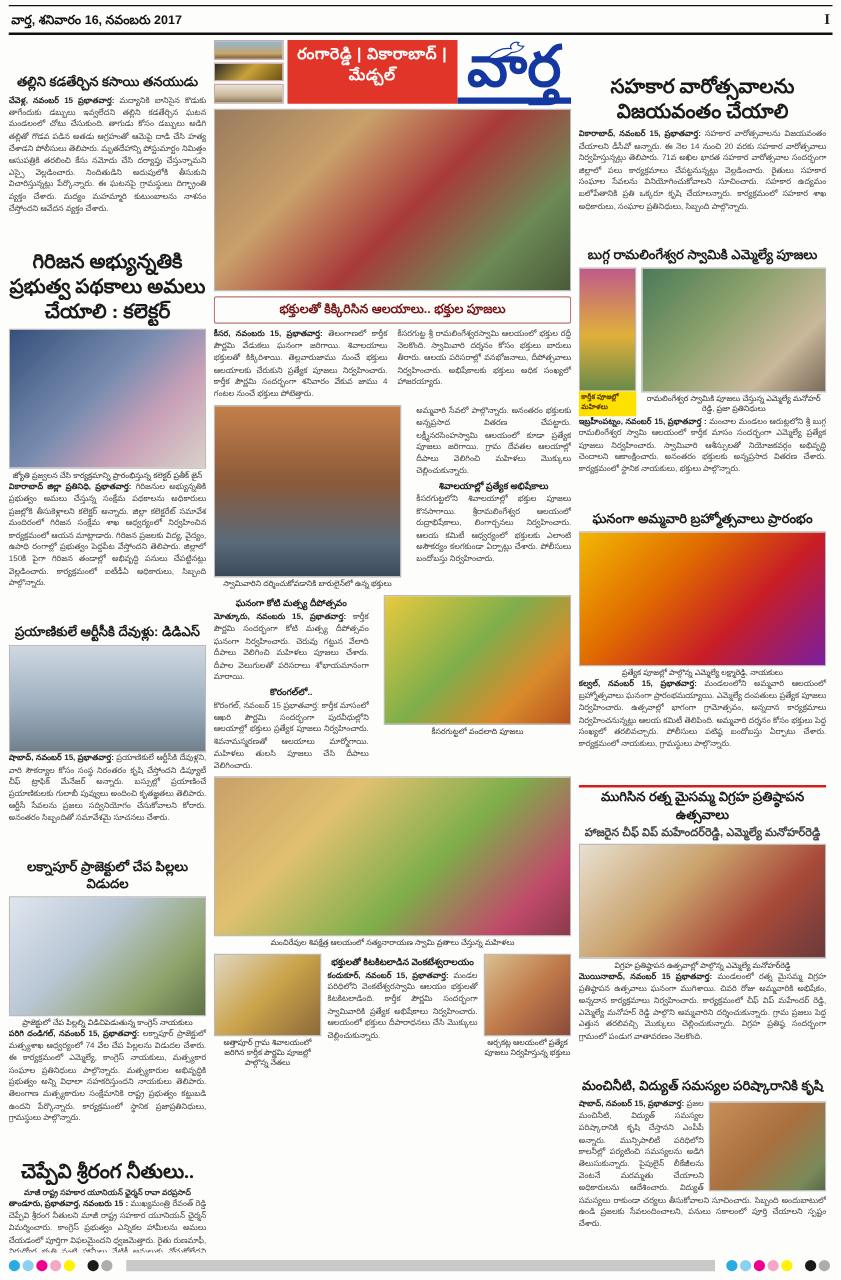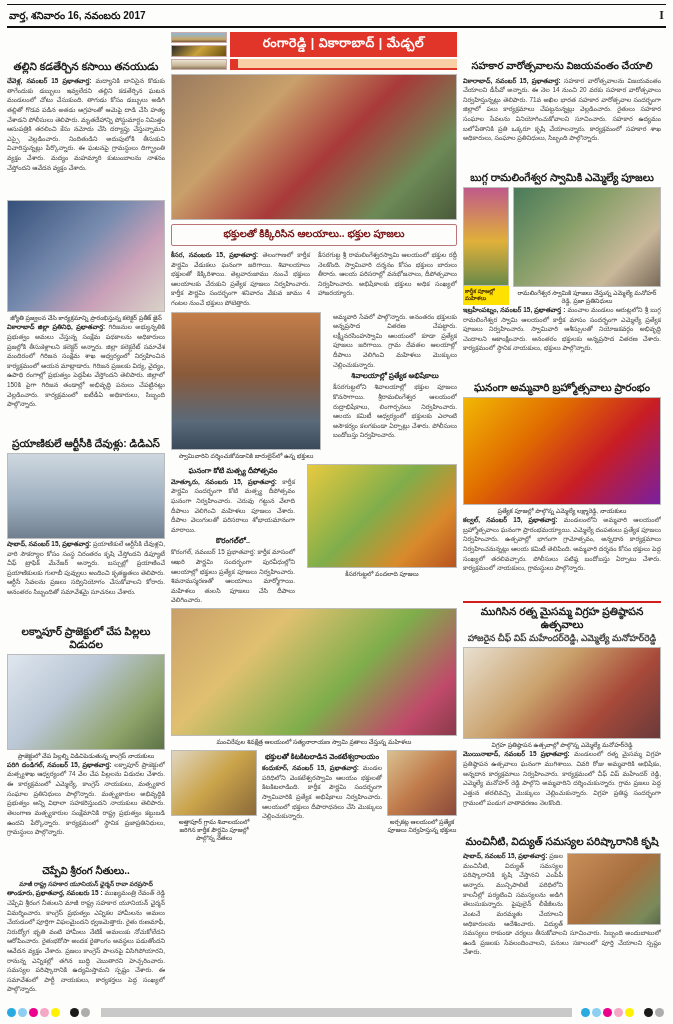--- a/index.html
+++ b/index.html
@@ -12,32 +12,32 @@
   .hdr .dt { font-size:10px; font-weight:bold; color:#111; }
   .hdr .pg { font-size:12px; font-weight:bold; font-family:"Liberation Serif",serif; }
 
   
   .cols { flex:1; display:grid; grid-template-columns:158px 286px 198px; gap:6px; margin-top:4px; overflow:hidden; }
   .col { overflow:hidden; }
 
   .art { margin-bottom:7px;margin-top:28px; }
   .hl { font-weight:bold; text-align:center; color:#1c1c1c; line-height:1.25; margin:2px 0 3px; }
   .hl.s { font-size:10.5px; }
-  .hl.m { font-size:10px; }
+  .hl.m { font-size:16px;font-family:Liberation Serif, serif; }
   .body { font-size:6.4px; line-height:1.5; text-align:justify; color:#3c3c3c; }
   .body b { color:#222; }
   .cap { font-size:6.2px; line-height:1.3; text-align:center; color:#2e2e2e; margin-top:2px; }
   .ph { width:100%; border:1px solid #bbb; }
   .ycap { background:#ffe100; color:#4a2c00; font-size:6.3px; font-weight:bold; padding:3px 4px; line-height:1.35; }
 
   
   .mast { display:grid; grid-template-columns:56px 1fr; gap:3px; margin-bottom:4px; }
   .mthumbs { display:flex; flex-direction:column; gap:2px; }
   .mthumbs .t { flex:1; border:1px solid #caa; }
-  .mright { display:flex; flex-direction:column; }
+  .mright { display:flex; flex-direction:row; }
   .regionbar { background:#e2352a; color:#fff; font-weight:bold; font-size:12.5px; text-align:center; padding:4px 2px; letter-spacing:.5px; }
   .logorow { flex:1; display:flex; align-items:center; justify-content:center; position:relative; }
   .logotext { color:#1537a0; font-size:46px; font-weight:bold; line-height:.95; border-bottom:5px solid #1537a0; padding:0 8px 2px; }
   .dove { position:absolute; top:0; right:34px; }
   .peach { background:#f9cfa6; height:11px; border-bottom:2px solid #e2352a; margin-top:2px; position:relative; }
   .peach:before { content:""; position:absolute; left:0; top:0; width:8px; height:9px; background:#e2352a; }
 
   
   .mainhl-row { display:flex; gap:5px; align-items:flex-start; margin-top:4px; }
   .mainhl { flex:1; color:#2433a6; font-size:24px; font-weight:bold; line-height:1.05; }
@@ -72,20 +72,21 @@
   <div class="cols">
 
     <div class="col">
 
       <div class="art">
         <div class="hl s">తల్లిని కడతేర్చిన కసాయి తనయుడు</div>
         <p class="body"><b>చేవెళ్ల, నవంబర్ 15 ప్రభాతవార్త:</b> <span>మద్యానికి బానిసైన కొడుకు తాగేందుకు డబ్బులు ఇవ్వలేదని తల్లిని కడతేర్చిన ఘటన మండలంలో చోటు చేసుకుంది. తాగుడు కోసం డబ్బులు అడిగి తల్లితో గొడవ పడిన అతడు ఆగ్రహంతో ఆమెపై దాడి చేసి హత్య చేశాడని పోలీసులు తెలిపారు. మృతదేహాన్ని పోస్టుమార్టం నిమిత్తం ఆసుపత్రికి తరలించి కేసు నమోదు చేసి దర్యాప్తు చేస్తున్నామని ఎస్సై వెల్లడించారు. నిందితుడిని అదుపులోకి తీసుకుని విచారిస్తున్నట్లు పేర్కొన్నారు. ఈ ఘటనపై గ్రామస్థులు దిగ్భ్రాంతి వ్యక్తం చేశారు. మద్యం మహమ్మారి కుటుంబాలను నాశనం చేస్తోందని ఆవేదన వ్యక్తం చేశారు.</span></p>
       </div>
 
       <div class="art">
+        <div class="hl m">గిరిజన అభ్యున్నతికి ప్రభుత్వ పథకాలు అమలు చేయాలి : కలెక్టర్</div>
         <div class="ph" style="height:112px;background:linear-gradient(135deg,#35507a,#7a8db0 45%,#c9a0b8 70%,#d9d2c8);"></div>
         <div class="cap">జ్యోతి ప్రజ్వలన చేసి కార్యక్రమాన్ని ప్రారంభిస్తున్న కలెక్టర్ ప్రతీక్ జైన్</div>
         <p class="body"><b>వికారాబాద్ జిల్లా ప్రతినిధి, ప్రభాతవార్త:</b> <span>గిరిజనుల అభ్యున్నతికి ప్రభుత్వం అమలు చేస్తున్న సంక్షేమ పథకాలను అధికారులు ప్రజల్లోకి తీసుకెళ్లాలని కలెక్టర్ అన్నారు. జిల్లా కలెక్టరేట్ సమావేశ మందిరంలో గిరిజన సంక్షేమ శాఖ ఆధ్వర్యంలో నిర్వహించిన కార్యక్రమంలో ఆయన మాట్లాడారు. గిరిజన ప్రజలకు విద్య, వైద్యం, ఉపాధి రంగాల్లో ప్రభుత్వం పెద్దపీట వేస్తోందని తెలిపారు. జిల్లాలో 150కి పైగా గిరిజన తండాల్లో అభివృద్ధి పనులు చేపట్టినట్లు వెల్లడించారు. కార్యక్రమంలో ఐటీడీఏ అధికారులు, సిబ్బంది పాల్గొన్నారు.</span></p>
       </div>
 
       <div class="art">
         <div class="hl s">ప్రయాణికులే ఆర్టీసీకి దేవుళ్లు: డిడిఎస్</div>
         <div class="ph" style="height:86px;background:linear-gradient(180deg,#cfd8e0,#9fb0c0 55%,#70808f);"></div>
         <p class="body"><b>షాబాద్, నవంబర్ 15, ప్రభాతవార్త:</b> <span>ప్రయాణికులే ఆర్టీసీకి దేవుళ్లని, వారి సౌకర్యాల కోసం సంస్థ నిరంతరం కృషి చేస్తోందని డిప్యూటీ చీఫ్ ట్రాఫిక్ మేనేజర్ అన్నారు. బస్సుల్లో ప్రయాణించే ప్రయాణికులకు గులాబీ పువ్వులు అందించి కృతజ్ఞతలు తెలిపారు. ఆర్టీసీ సేవలను ప్రజలు సద్వినియోగం చేసుకోవాలని కోరారు. అనంతరం సిబ్బందితో సమావేశమై సూచనలు చేశారు.</span></p>
       </div>
@@ -107,20 +108,28 @@
     <div class="col">
 
       <div class="mast">
         <div class="mthumbs">
           <div class="t" style="background:linear-gradient(180deg,#8fb8d8,#c7a66a 70%,#7a5a3a);"></div>
           <div class="t" style="background:linear-gradient(135deg,#2a2a2a,#caa23a 50%,#6a5210);"></div>
           <div class="t" style="background:linear-gradient(180deg,#e8e2d2,#c9b89a 60%,#8a7a5a);"></div>
         </div>
         <div class="mright">
           <div class="regionbar">రంగారెడ్డి | వికారాబాద్ | మేడ్చల్</div>
+          <div class="logorow">
+            <span class="dove">
+              <svg width="34" height="18" viewBox="0 0 34 18">
+                  <path d="M2 14 C8 8 14 6 20 7 C18 4 22 1 26 2 C24 4 26 5 30 5 C28 8 24 10 20 10 C16 14 8 16 2 14 Z" fill="#fff" stroke="#1537a0" stroke-width="1"></path>
+                </svg>
+            </span>
+            <span class="logotext">వార్త</span>
+          </div>
           <div class="peach"></div>
         </div>
       </div>
 
       <div>
         <div class="ph" style="height:146px;background:linear-gradient(135deg,#9a7b5f,#c9a06a 30%,#a83a3a 55%,#6d8a56 80%,#4a5a3a);"></div>
         <div class="subbox">భక్తులతో కిక్కిరిసిన ఆలయాలు.. భక్తుల పూజలు</div>
         <div class="twocol">
           <p class="body"><b>కీసర, నవంబరు 15, ప్రభాతవార్త:</b> <span>తెలంగాణలో కార్తీక పౌర్ణమి వేడుకలు ఘనంగా జరిగాయి. శివాలయాలు భక్తులతో కిక్కిరిశాయి. తెల్లవారుజాము నుంచే భక్తులు ఆలయాలకు చేరుకుని ప్రత్యేక పూజలు నిర్వహించారు. కార్తీక పౌర్ణమి సందర్భంగా శనివారం వేకువ జాము 4 గంటల నుంచే భక్తులు పోటెత్తారు.</span></p>
           <p class="body">కీసరగుట్ట శ్రీ రామలింగేశ్వరస్వామి ఆలయంలో భక్తుల రద్దీ నెలకొంది. స్వామివారి దర్శనం కోసం భక్తులు బారులు తీరారు. ఆలయ పరిసరాల్లో వనభోజనాలు, దీపోత్సవాలు నిర్వహించారు. అభిషేకాలకు భక్తులు అధిక సంఖ్యలో హాజరయ్యారు.</p>

